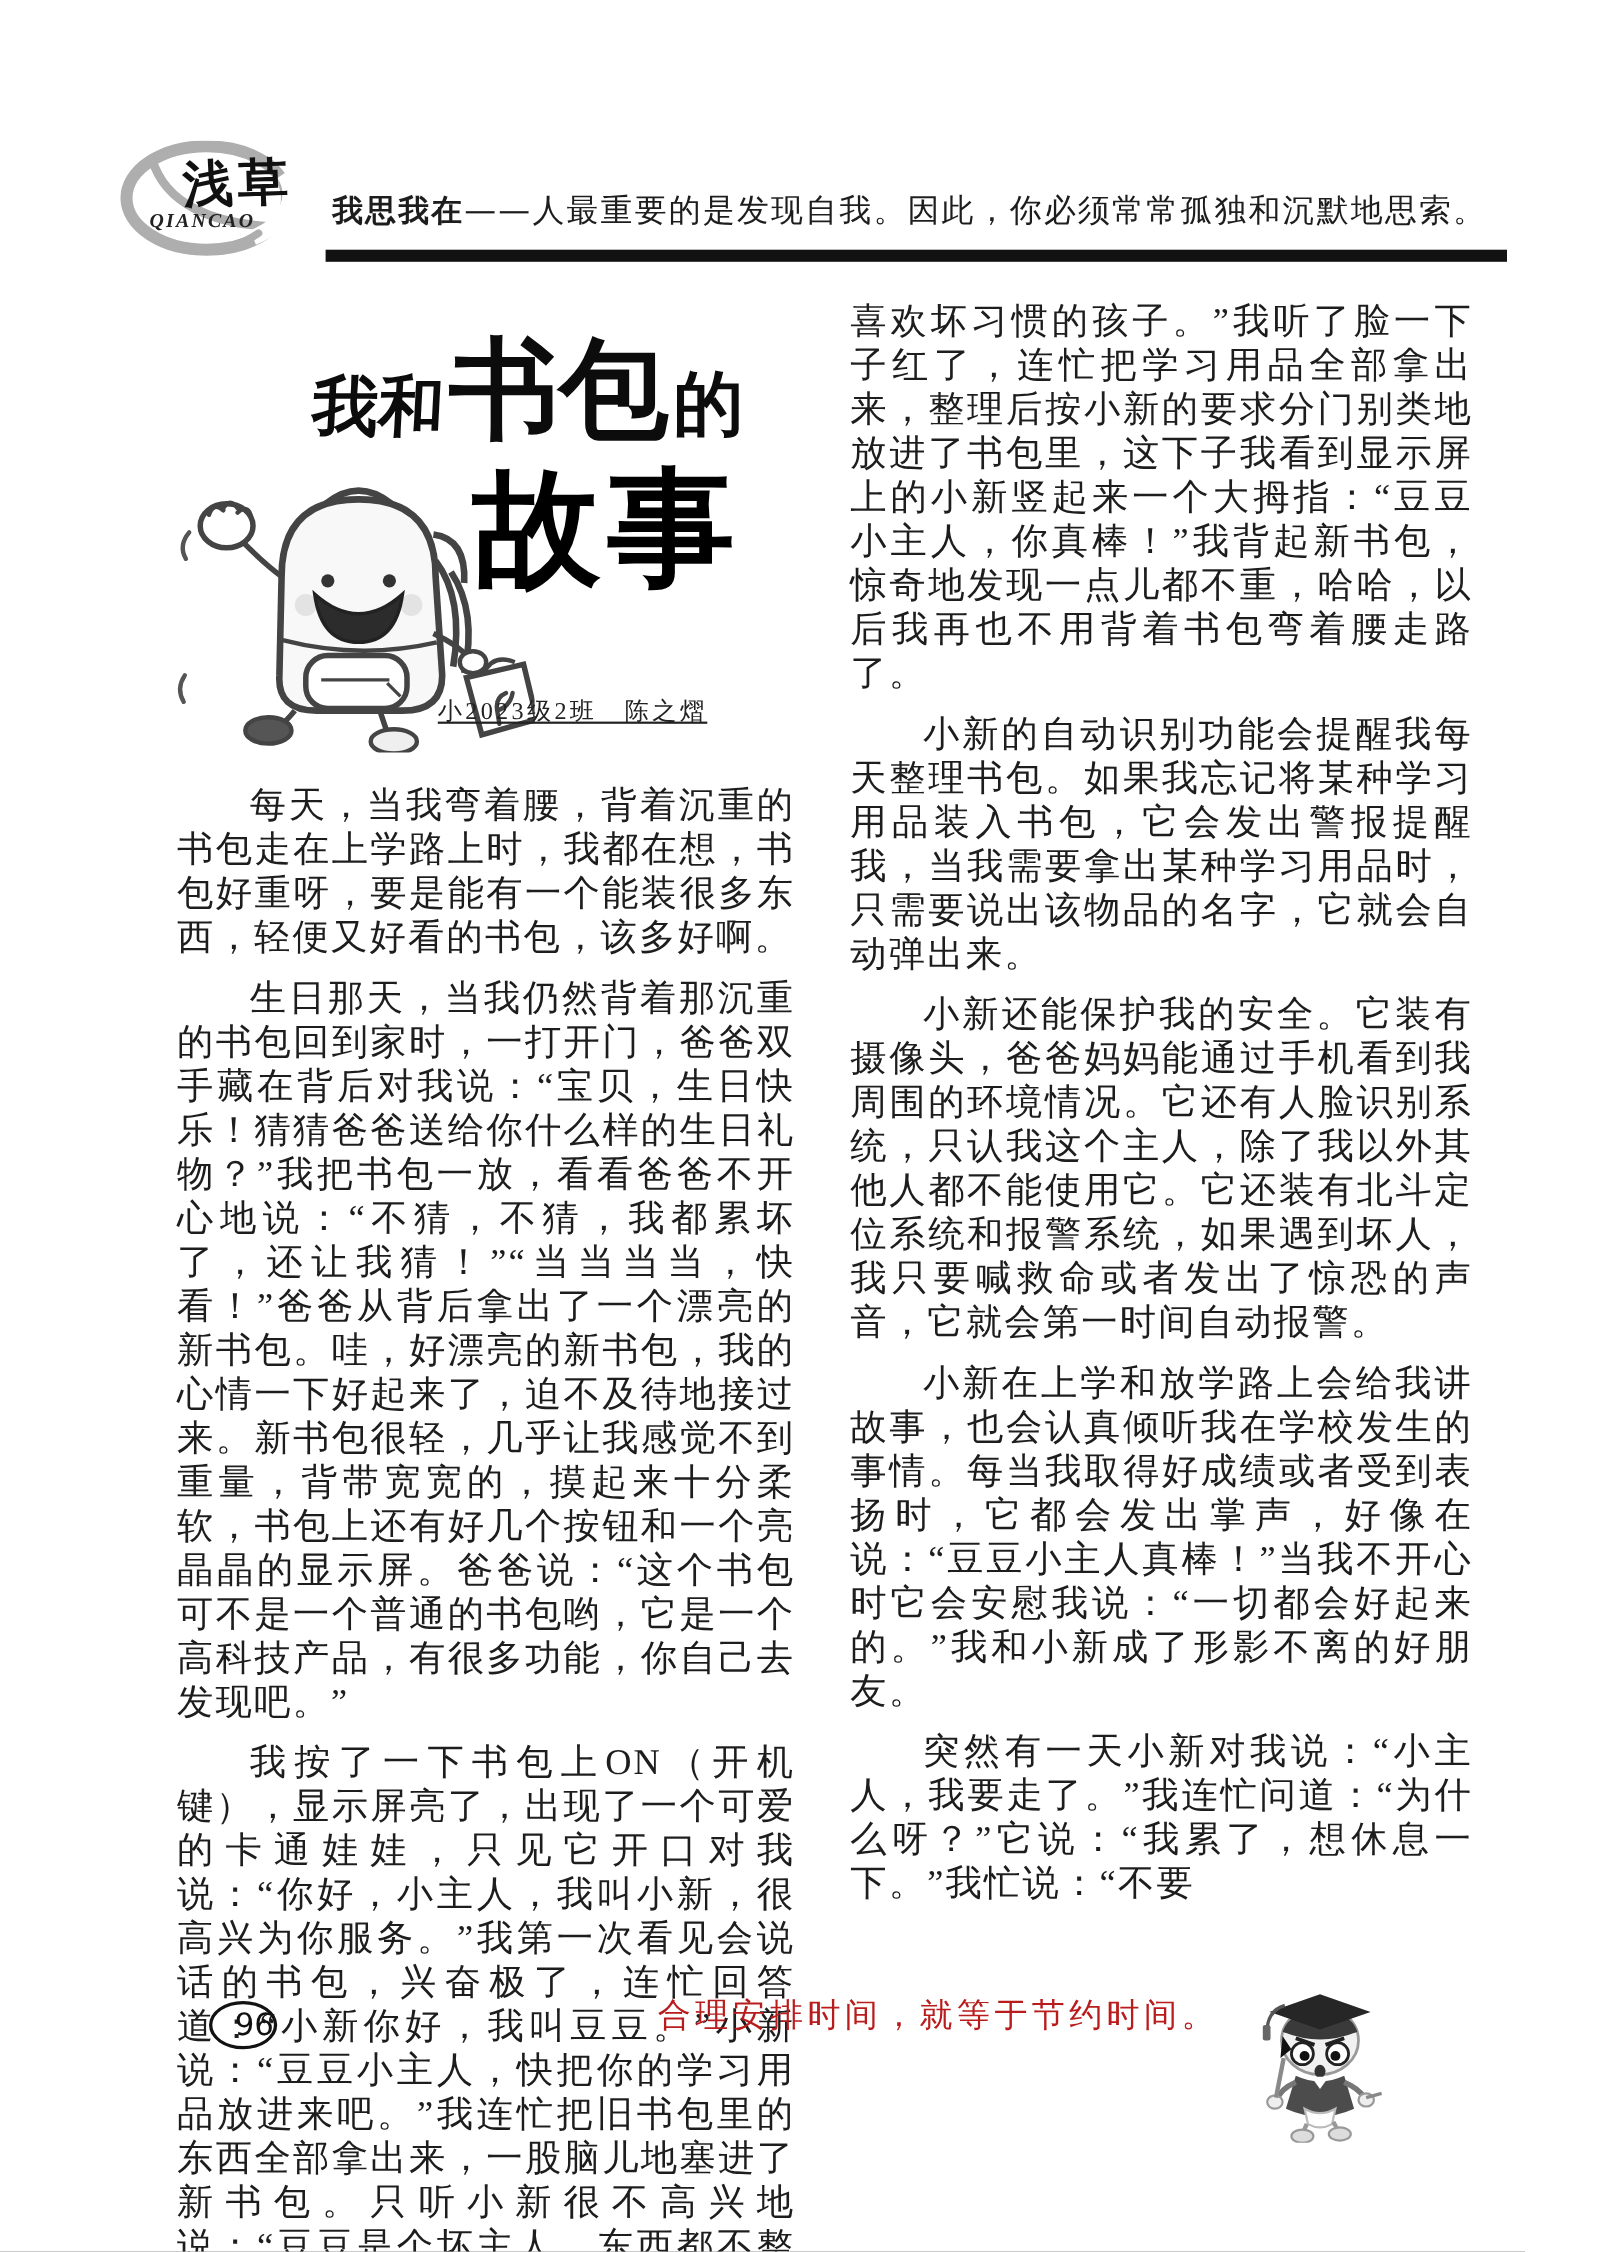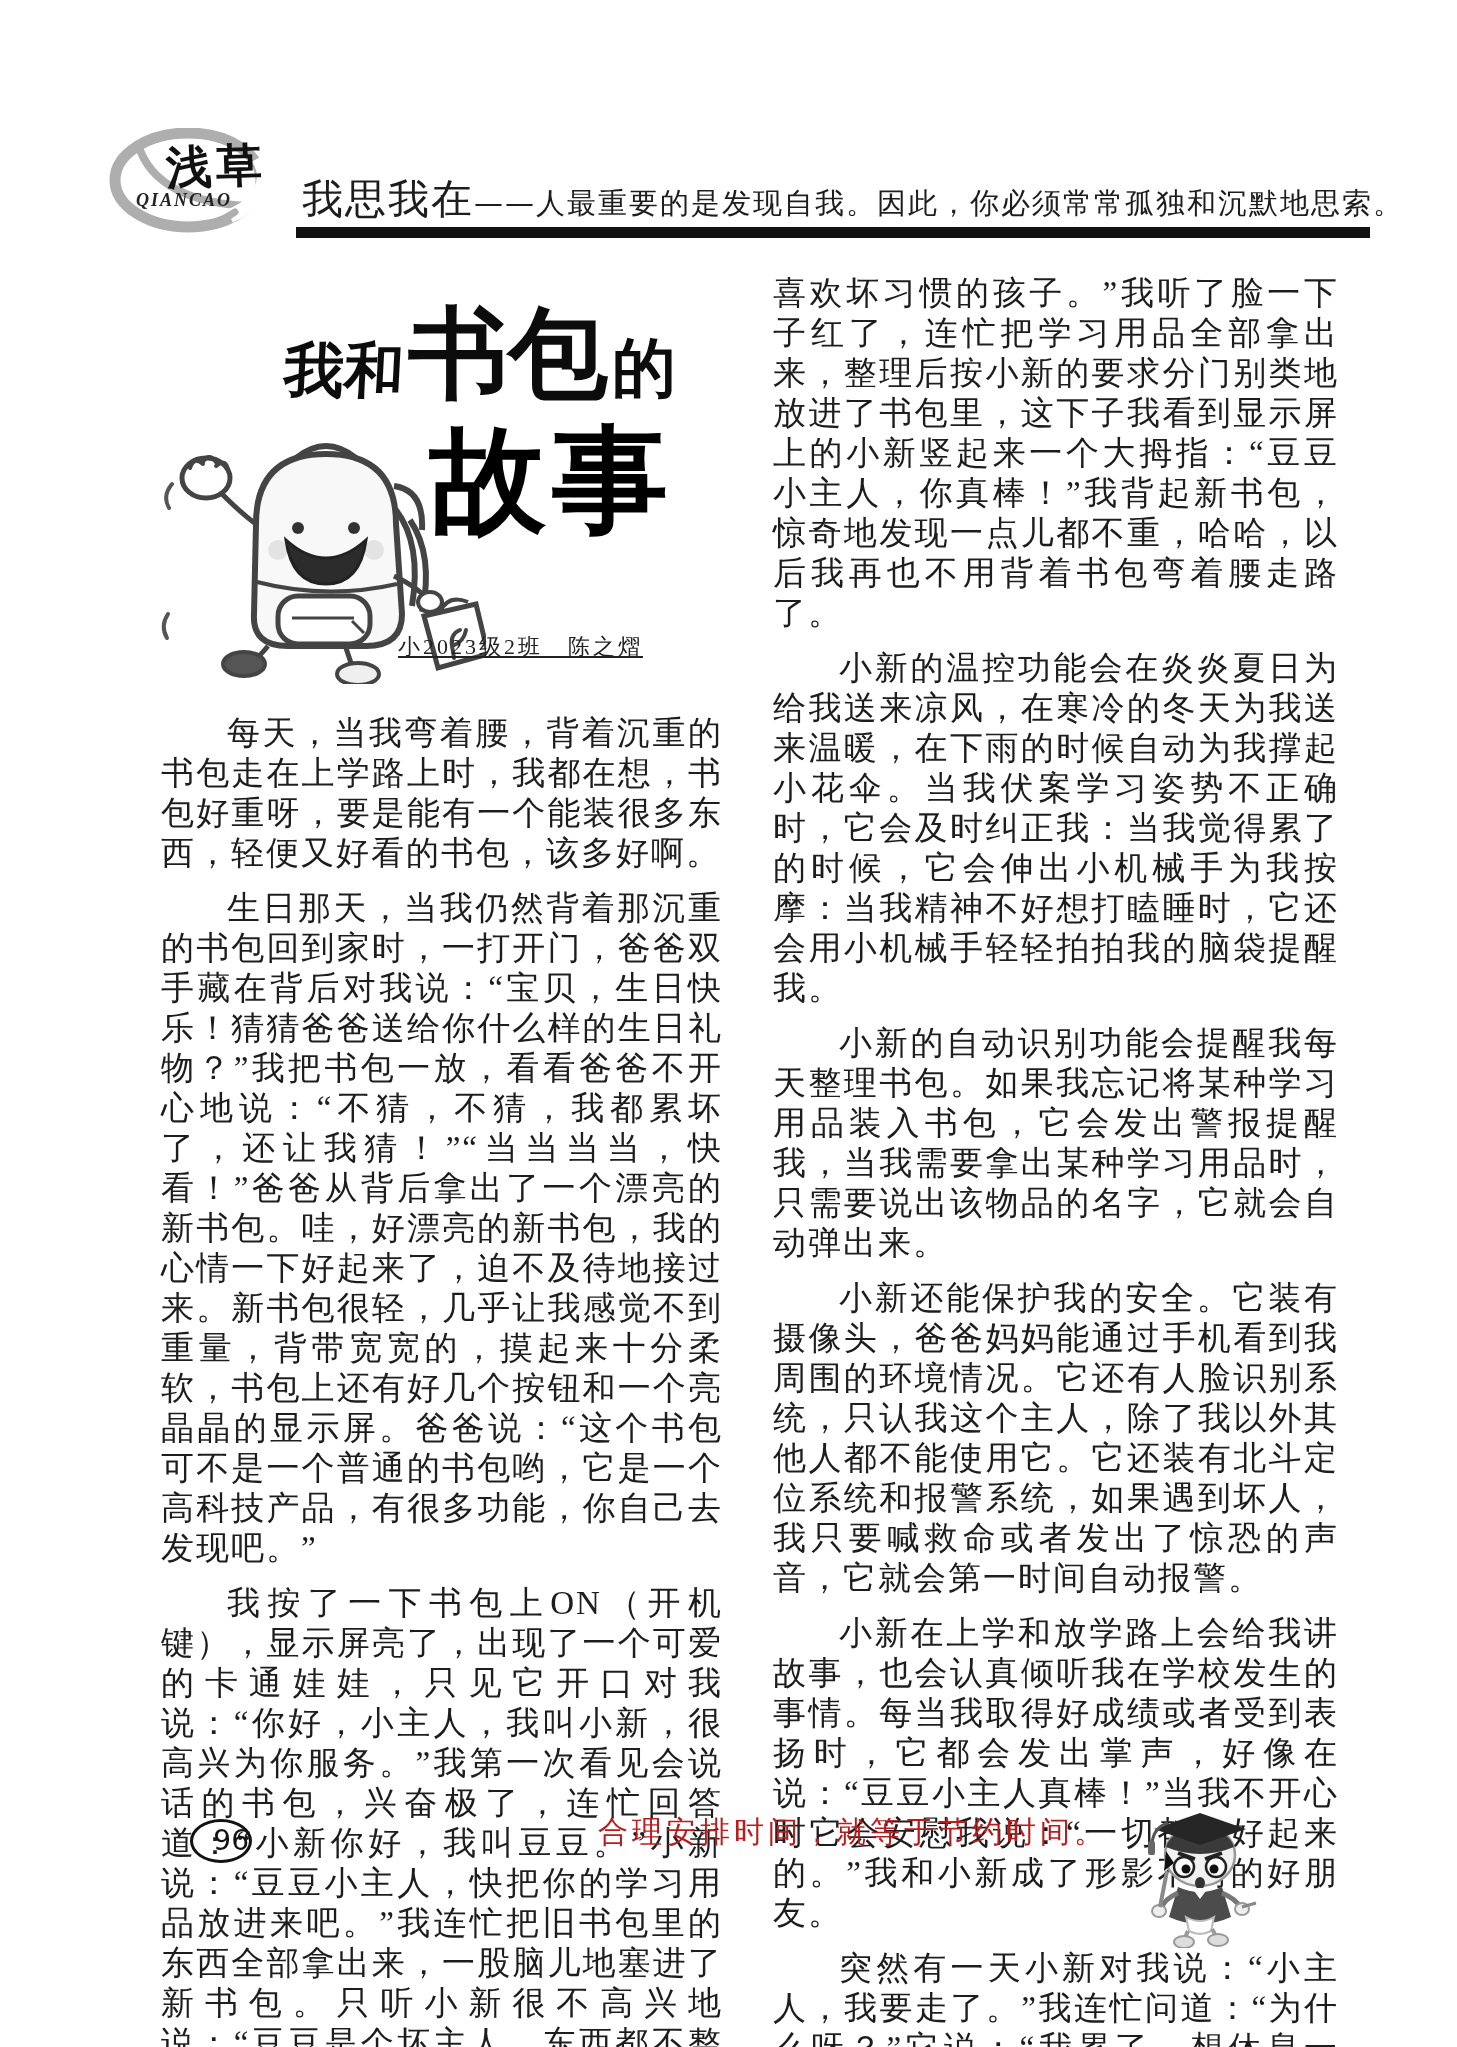--- a/index.html
+++ b/index.html
@@ -18,21 +18,21 @@
   }
   .logo-en{
     position:absolute;left:28px;top:62px;font-size:18px;font-style:italic;
     font-weight:bold;letter-spacing:2px;color:#222;
     font-family:"Liberation Serif",serif;
   }
   .slogan{
     position:absolute;left:302px;top:172px;width:1070px;white-space:nowrap;
     font-family:"DejaVu Sans",sans-serif;
   }
-  .slogan-lead{font-size:41px;font-weight:400;letter-spacing:2px;}
+  .slogan-lead{font-size:28px;font-weight:700;letter-spacing:2px;}
   .slogan-text{font-size:29px;letter-spacing:2px;}
   .masthead-rule{position:absolute;left:296px;top:227px;width:1074px;height:11px;background:#121212;}
   
   .col-left-body{
     position:absolute;left:146px;top:698px;width:592px;
   }
   .col-right-body{
     position:absolute;left:758px;top:258px;width:596px;
   }
   .para{
@@ -148,21 +148,20 @@
   </div>
 
   <div class="col-left-body">
     <p class="para indent">每天，当我弯着腰，背着沉重的书包走在上学路上时，我都在想，书包好重呀，要是能有一个能装很多东西，轻便又好看的书包，该多好啊。</p>
     <p class="para indent">生日那天，当我仍然背着那沉重的书包回到家时，一打开门，爸爸双手藏在背后对我说：“宝贝，生日快乐！猜猜爸爸送给你什么样的生日礼物？”我把书包一放，看看爸爸不开心地说：“不猜，不猜，我都累坏了，还让我猜！”“当当当当，快看！”爸爸从背后拿出了一个漂亮的新书包。哇，好漂亮的新书包，我的心情一下好起来了，迫不及待地接过来。新书包很轻，几乎让我感觉不到重量，背带宽宽的，摸起来十分柔软，书包上还有好几个按钮和一个亮晶晶的显示屏。爸爸说：“这个书包可不是一个普通的书包哟，它是一个高科技产品，有很多功能，你自己去发现吧。”</p>
     <p class="para indent">我按了一下书包上ON（开机键），显示屏亮了，出现了一个可爱的卡通娃娃，只见它开口对我说：“你好，小主人，我叫小新，很高兴为你服务。”我第一次看见会说话的书包，兴奋极了，连忙回答道：“小新你好，我叫豆豆。”小新说：“豆豆小主人，快把你的学习用品放进来吧。”我连忙把旧书包里的东西全部拿出来，一股脑儿地塞进了新书包。只听小新很不高兴地说：“豆豆是个坏主人，东西都不整理一下就放进来了，小新不开心，小新不</p>
   </div>
 
   <div class="col-right-body">
     <p class="para">喜欢坏习惯的孩子。”我听了脸一下子红了，连忙把学习用品全部拿出来，整理后按小新的要求分门别类地放进了书包里，这下子我看到显示屏上的小新竖起来一个大拇指：“豆豆小主人，你真棒！”我背起新书包，惊奇地发现一点儿都不重，哈哈，以后我再也不用背着书包弯着腰走路了。</p>
-    <p class="para indent">小新的温控功能会在炎炎夏日为给我送来凉风，在寒冷的冬天为我送来温暖，在下雨的时候自动为我撑起小花伞。当我伏案学习姿势不正确时，它会及时纠正我：当我觉得累了的时候，它会伸出小机械手为我按摩：当我精神不好想打瞌睡时，它还会用小机械手轻轻拍拍我的脑袋提醒我。</p>
     <p class="para indent">小新的自动识别功能会提醒我每天整理书包。如果我忘记将某种学习用品装入书包，它会发出警报提醒我，当我需要拿出某种学习用品时，只需要说出该物品的名字，它就会自动弹出来。</p>
     <p class="para indent">小新还能保护我的安全。它装有摄像头，爸爸妈妈能通过手机看到我周围的环境情况。它还有人脸识别系统，只认我这个主人，除了我以外其他人都不能使用它。它还装有北斗定位系统和报警系统，如果遇到坏人，我只要喊救命或者发出了惊恐的声音，它就会第一时间自动报警。</p>
     <p class="para indent">小新在上学和放学路上会给我讲故事，也会认真倾听我在学校发生的事情。每当我取得好成绩或者受到表扬时，它都会发出掌声，好像在说：“豆豆小主人真棒！”当我不开心时它会安慰我说：“一切都会好起来的。”我和小新成了形影不离的好朋友。</p>
     <p class="para indent">突然有一天小新对我说：“小主人，我要走了。”我连忙问道：“为什么呀？”它说：“我累了，想休息一下。”我忙说：“不要</p>
   </div>
 
   <div class="page-num">96</div>
   <div class="motto">合理安排时间，就等于节约时间。</div>
 
   <svg class="graduate-art" width="150" height="155" viewBox="0 0 150 155">

